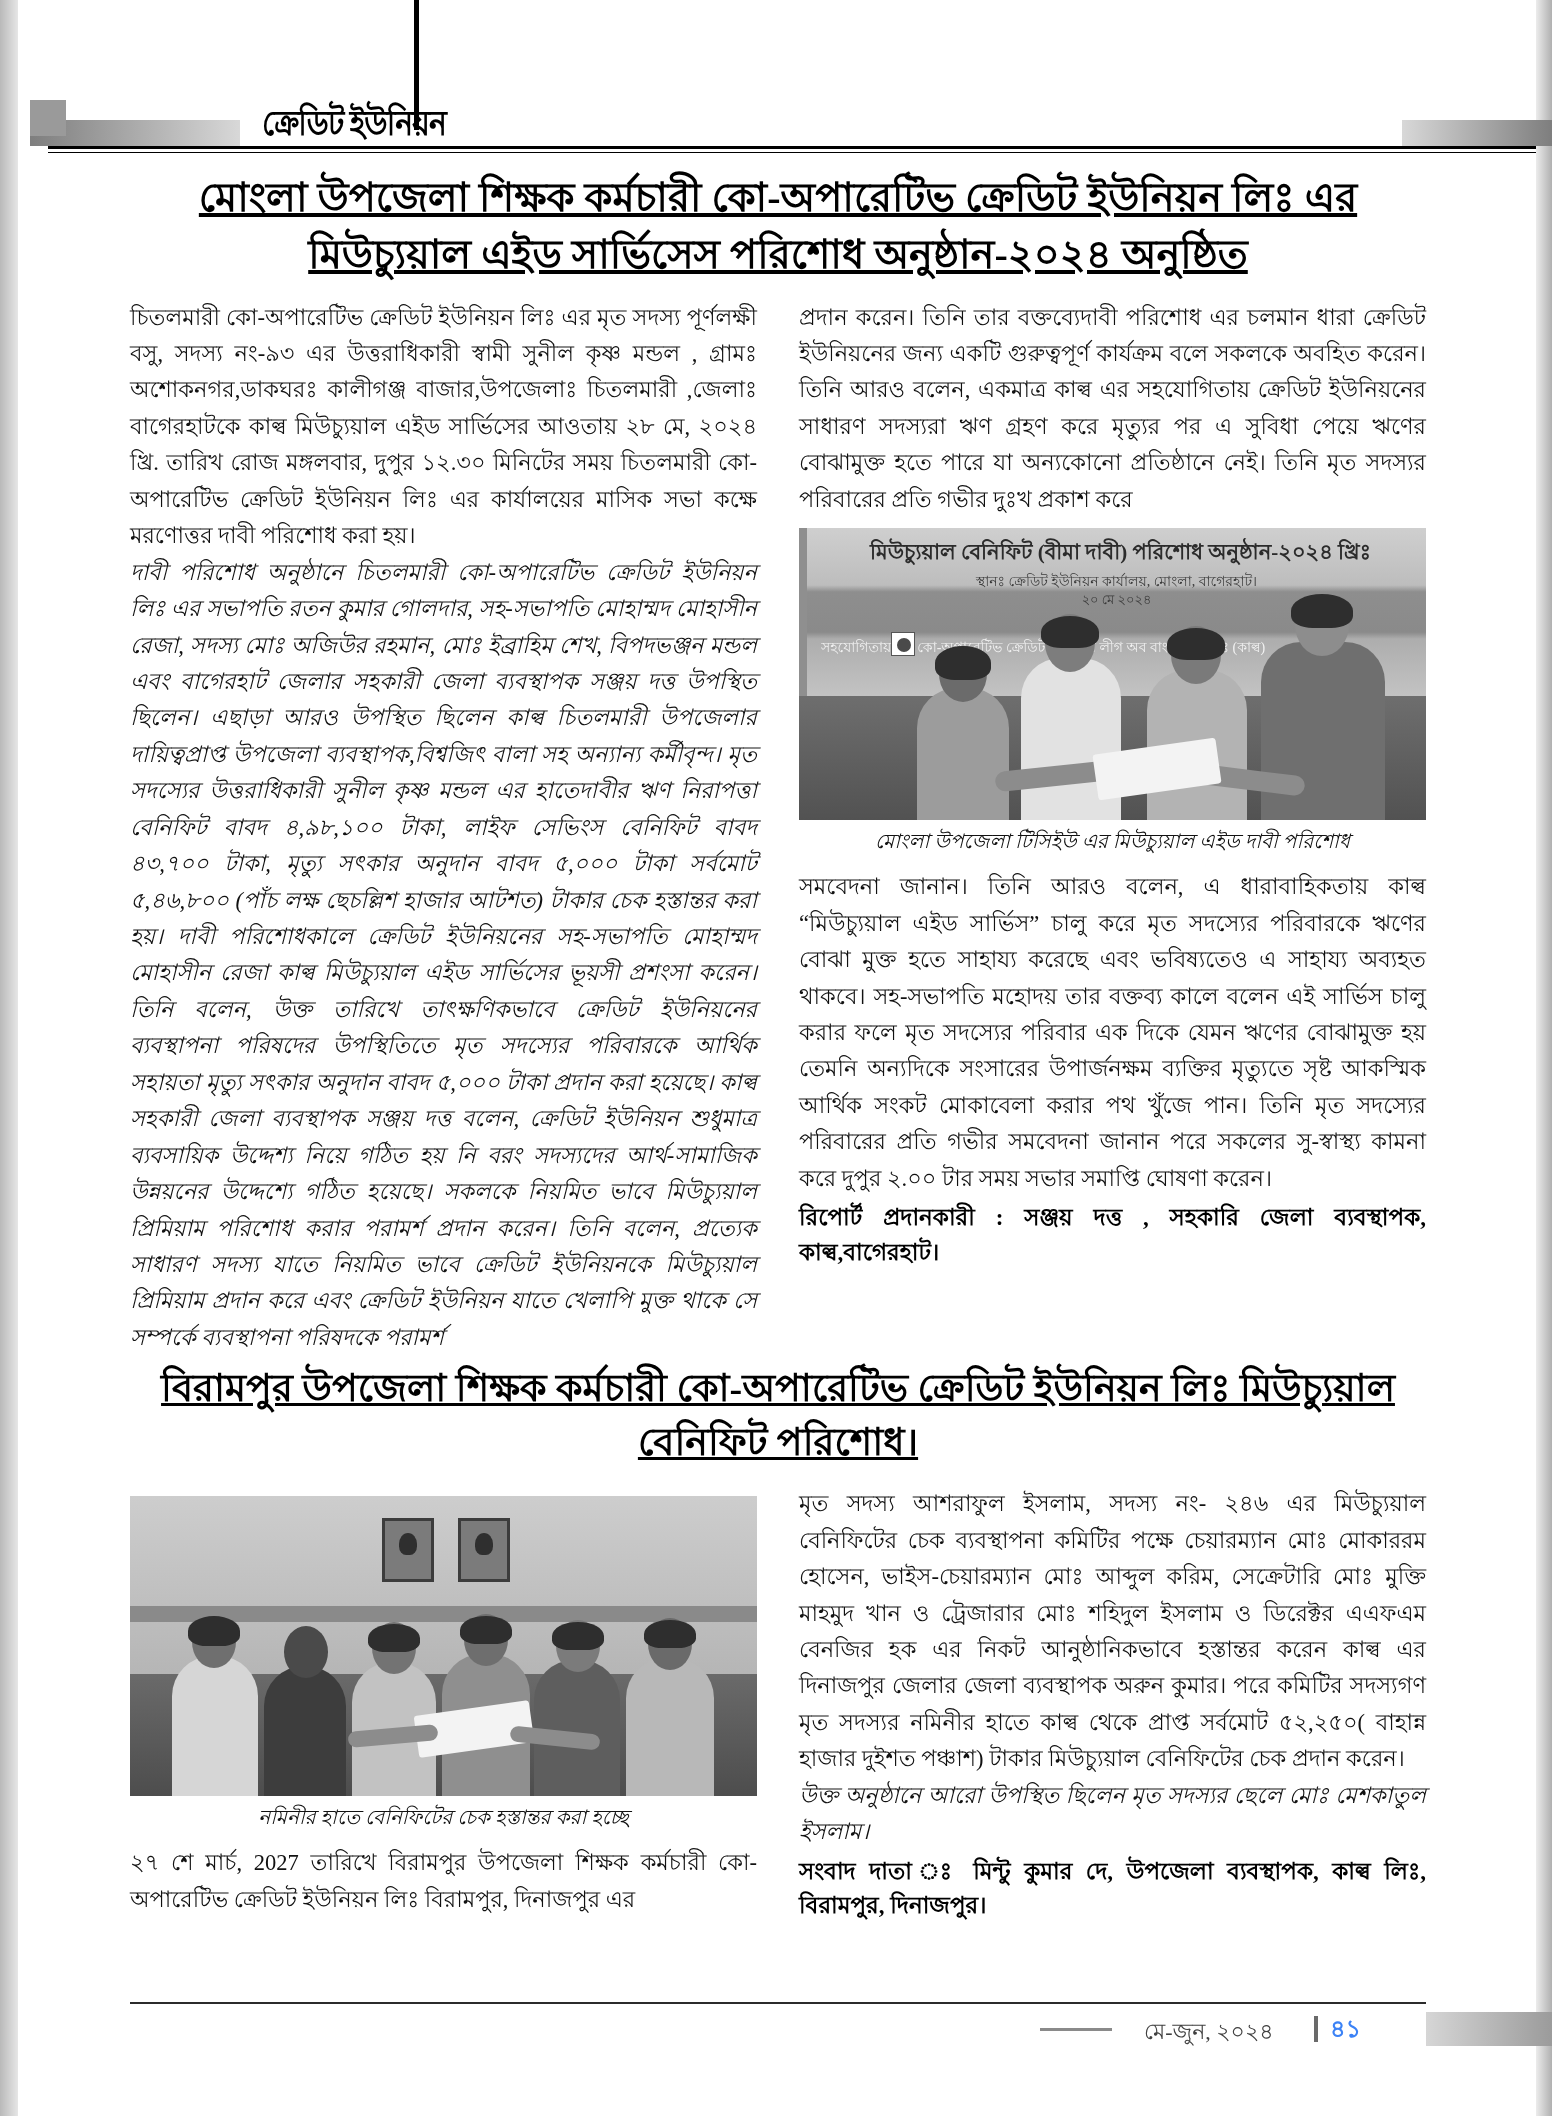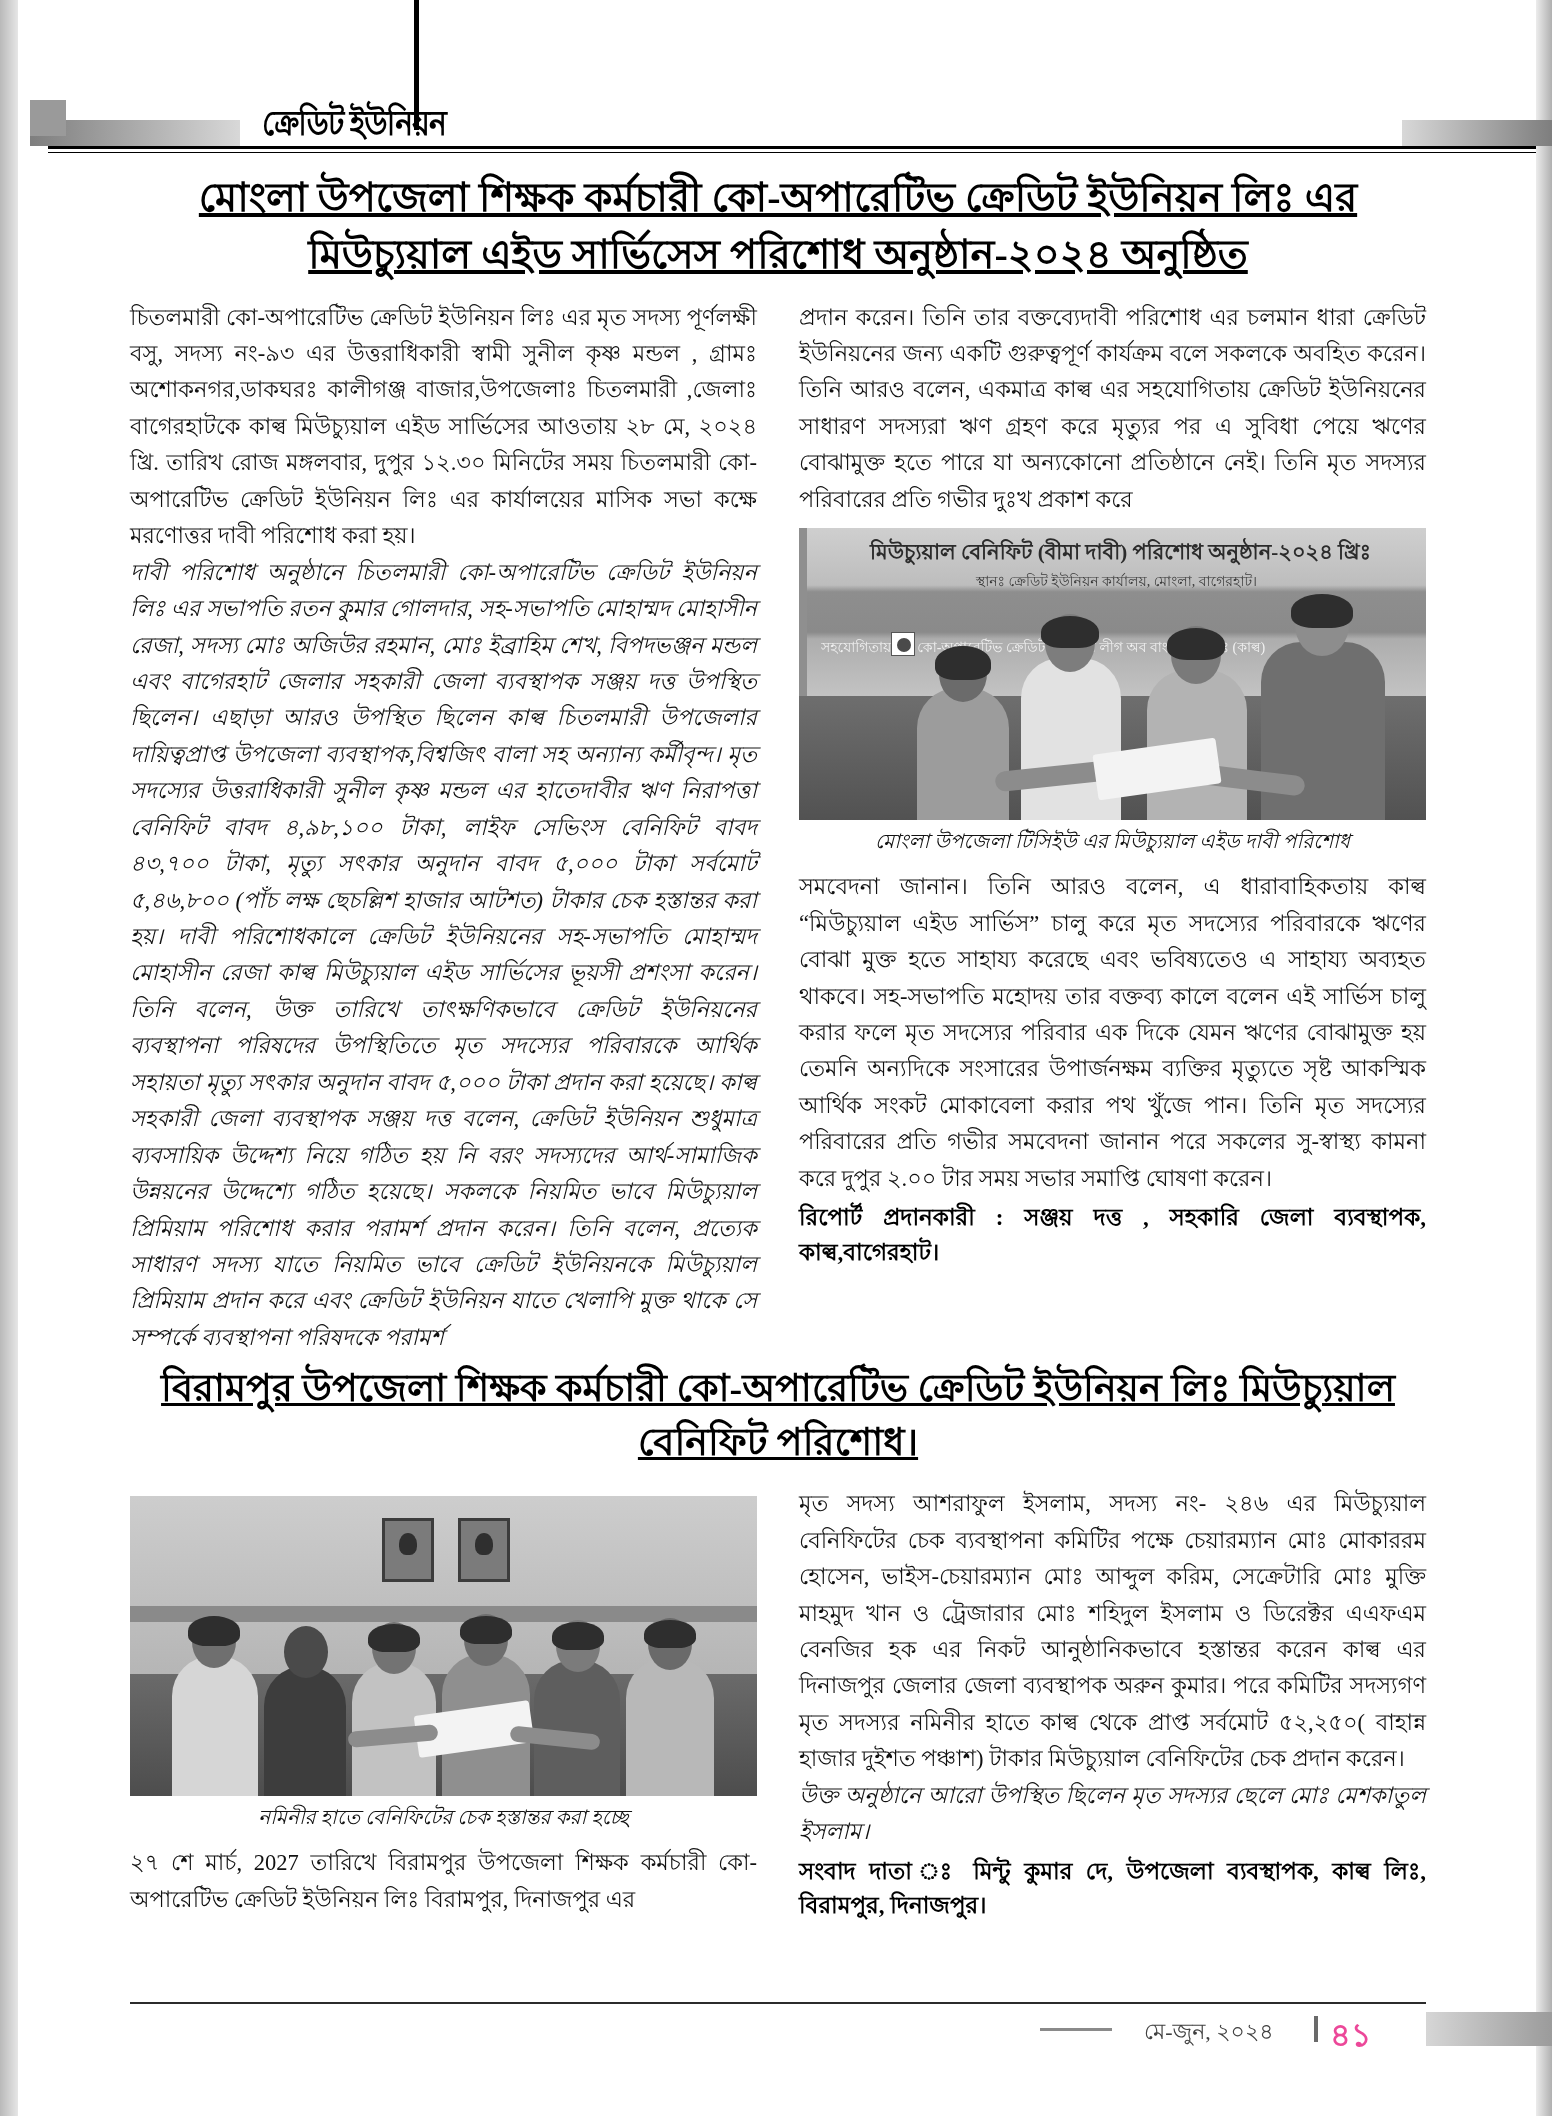--- a/index.html
+++ b/index.html
@@ -323,22 +323,22 @@
     top: 14px;
     width: 4px; height: 26px;
     background: #6a6a6a;
   }
   .footer-page {
     position: absolute;
     left: 1200px;
     top: 8px;
     font-family: "Liberation Serif", serif;
     font-weight: bold;
-    font-size: 32px;
-    color: #ec4899;
+    font-size: 24px;
+    color: #3b82f6;
   }
   .footer-swatch {
     position: absolute;
     right: -126px;
     top: 10px;
     width: 126px;
     height: 34px;
     background: linear-gradient(to left,#9b9b9b,#d6d6d6);
   }
 </style>
@@ -372,20 +372,21 @@
       </div>
 
       <div class="col">
         <p class="body">প্রদান করেন। তিনি তার বক্তব্যেদাবী পরিশোধ এর চলমান ধারা ক্রেডিট ইউনিয়নের জন্য একটি গুরুত্বপূর্ণ কার্যক্রম বলে সকলকে অবহিত করেন। তিনি আরও বলেন, একমাত্র কাল্ব এর সহযোগিতায় ক্রেডিট ইউনিয়নের সাধারণ সদস্যরা ঋণ গ্রহণ করে মৃত্যুর পর এ সুবিধা পেয়ে ঋণের বোঝামুক্ত হতে পারে যা অন্যকোনো প্রতিষ্ঠানে নেই। তিনি মৃত সদস্যর পরিবারের প্রতি গভীর দুঃখ প্রকাশ করে</p>
 
         <div class="photo-block">
           <div class="photo photo-1">
             <div class="ph-banner">
               <div class="ph-banner-title">মিউচ্যুয়াল বেনিফিট (বীমা দাবী) পরিশোধ অনুষ্ঠান-২০২৪ খ্রিঃ</div>
               <div class="ph-banner-line2">স্থানঃ ক্রেডিট ইউনিয়ন কার্যালয়, মোংলা, বাগেরহাট।</div>
+              <div class="ph-banner-line3">২০ মে ২০২৪</div>
               <div class="ph-banner-line4">সহযোগিতায়ঃ  দি কো-অপারেটিভ ক্রেডিট ইউনিয়ন লীগ অব বাংলাদেশ লিঃ (কাল্ব)</div>
               <div class="ph-logo-sq"></div>
             </div>
             <div class="ph-floor"></div>
 
             <div class="figure" style="left:118px;width:92px;height:132px;background:#9c9c9c;"></div>
             <div class="head" style="left:140px;bottom:118px;width:48px;height:56px;"></div>
             <div class="hair" style="left:136px;bottom:140px;width:56px;height:34px;"></div>
 
             <div class="figure" style="left:222px;width:100px;height:162px;background:#e2e2e2;"></div>

